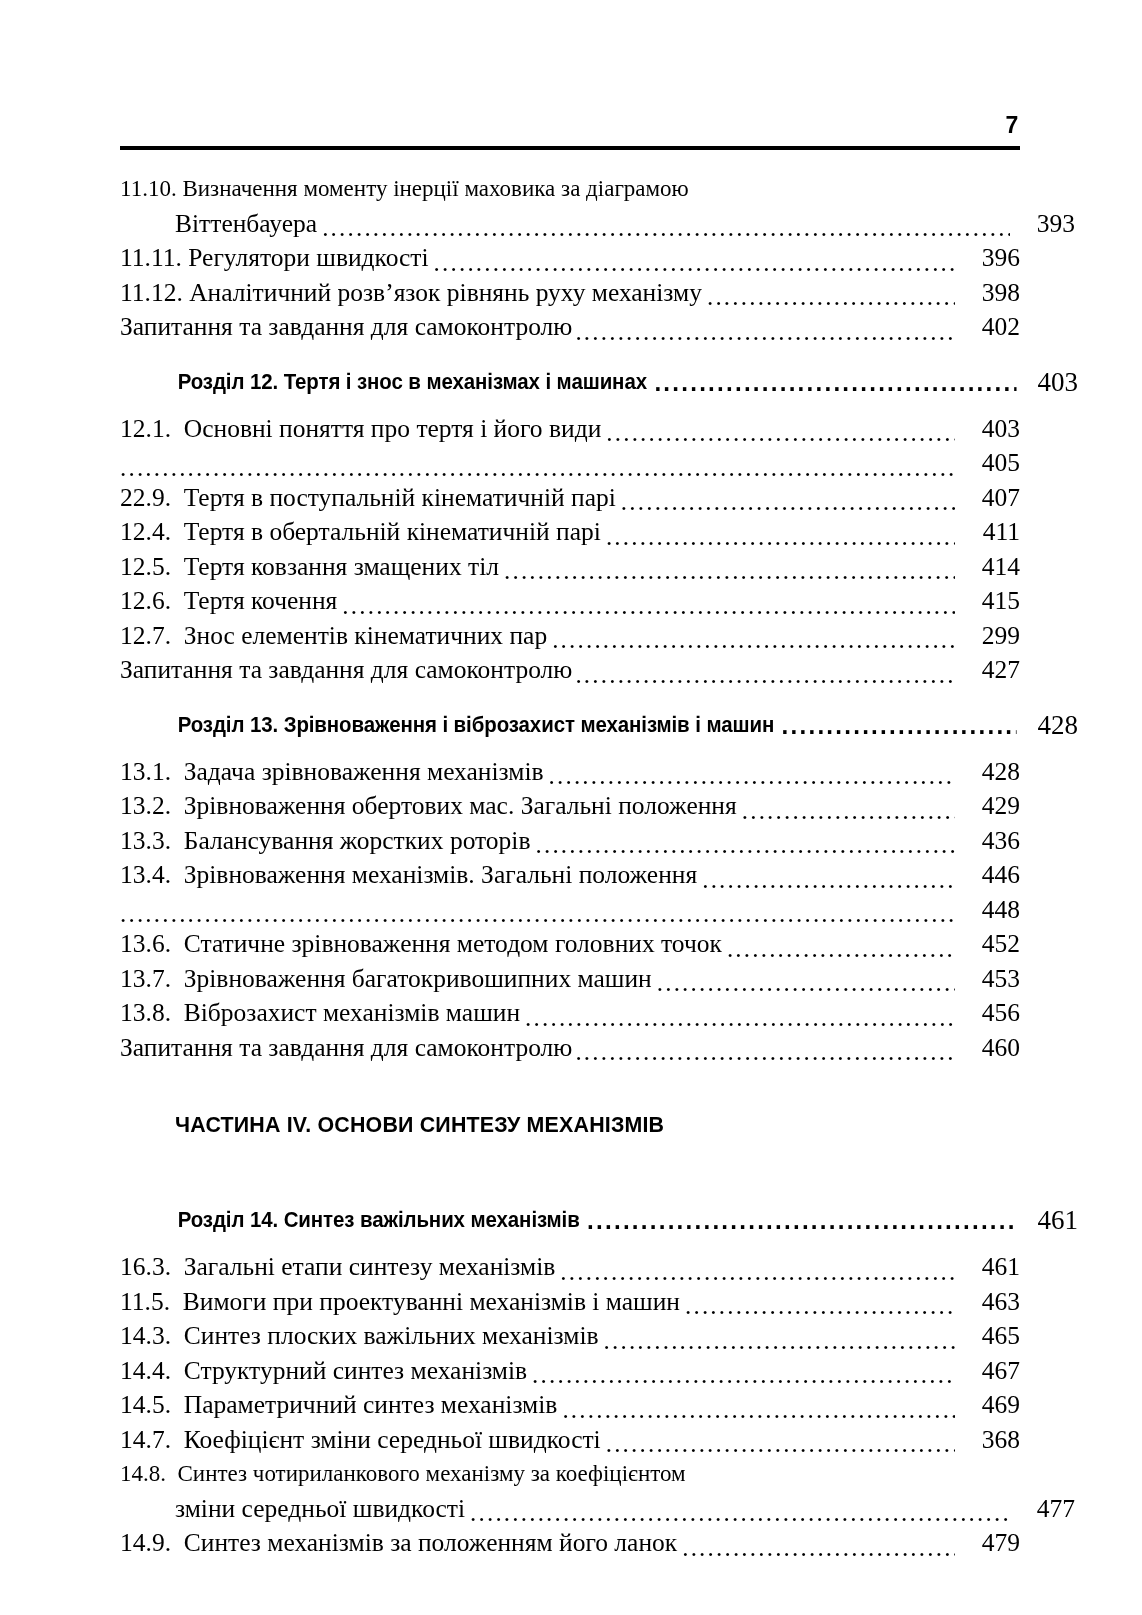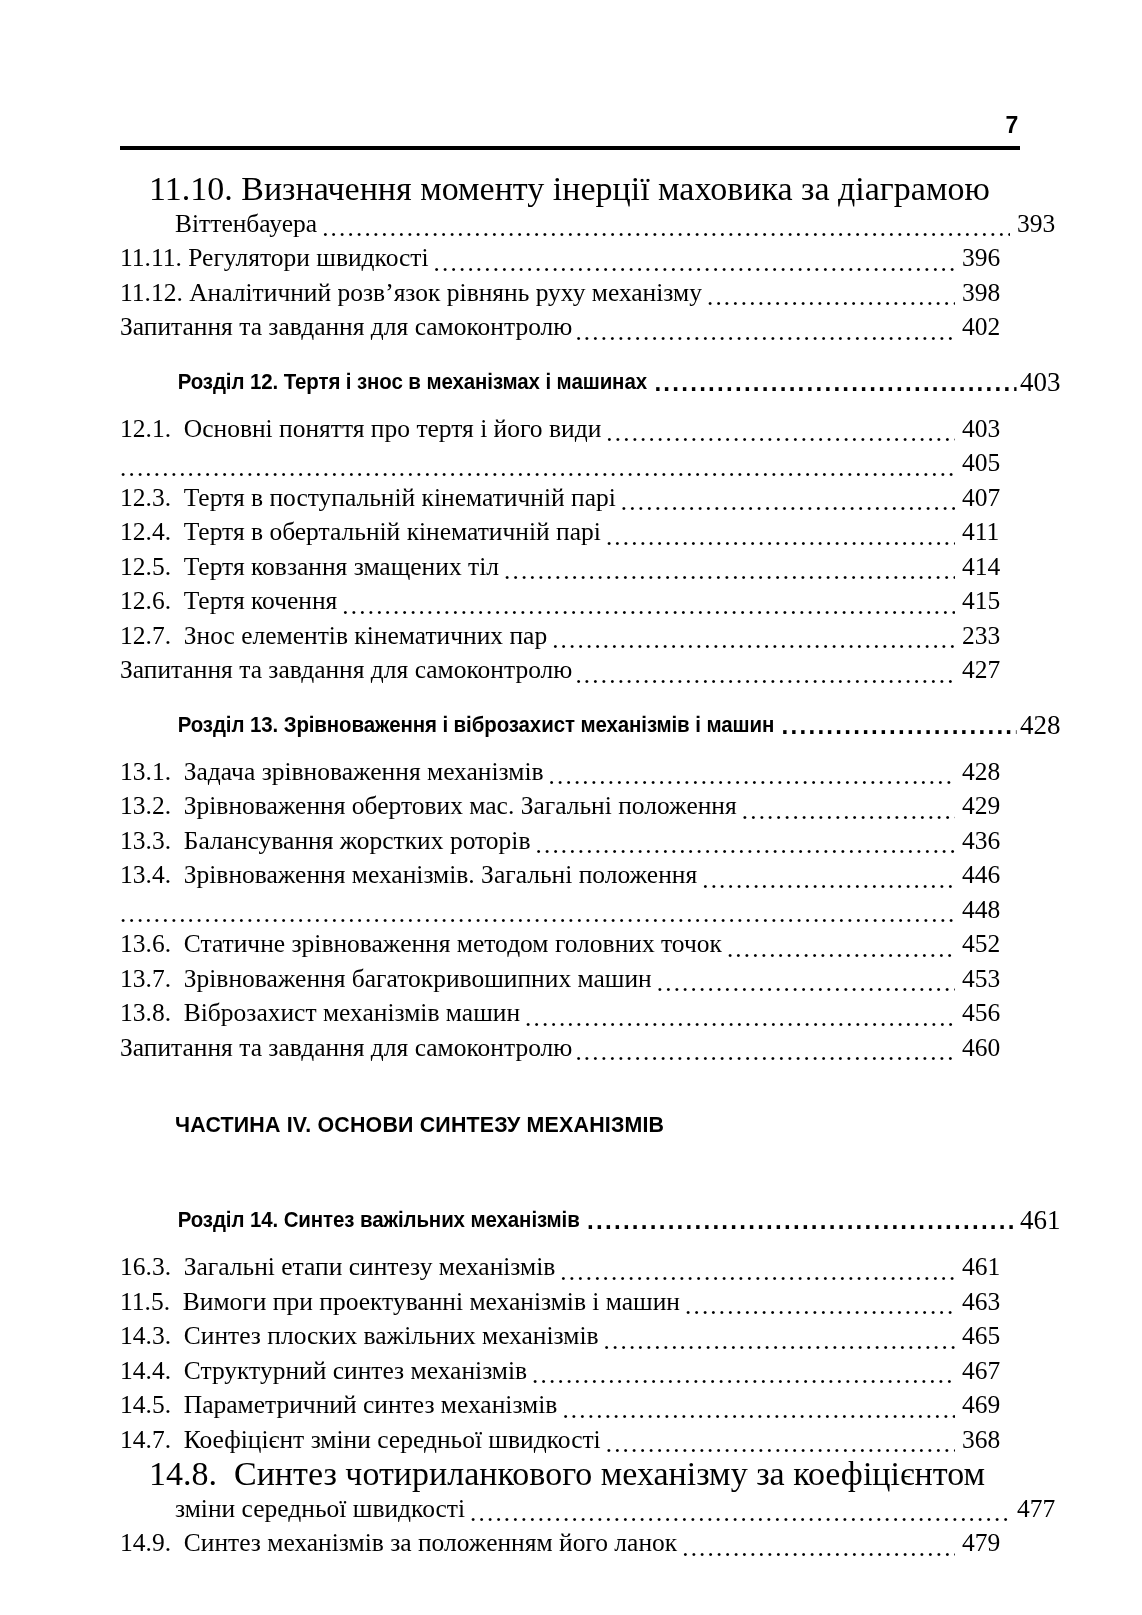--- a/index.html
+++ b/index.html
@@ -77,40 +77,40 @@
     font-size: 25px;
     line-height: 1em;
     color: #000;
     position: absolute;
     left: 0;
     bottom: 0.03em;
   }
 
   .pageno {
     flex: 0 0 auto;
+    text-align: right;
     white-space: pre;
     min-width: 58px;
   }
 
   
   .entry {
     font-size: 25.5px;
     line-height: 34.5px;
     margin: 0;
   }
   .entry .label { padding-right: 5px; }
   .entry .pageno { padding-left: 7px; }
 
   
   .entry.two-line .first-line {
     display: block;
-    font-size: 34px;
+    font-size: 23px;
     line-height: 34.5px;
     white-space: pre;
-    margin-left: 29px;
   }
   .entry.two-line .cont {
     padding-left: 55px;
   }
 
   
   .qline {
     font-size: 25.5px;
     line-height: 34.5px;
   }
@@ -202,21 +202,21 @@
       <div class="row entry">
         <span class="label">12.1.  Основні поняття про тертя і його види</span>
         <span class="dots"></span>
         <span class="pageno">403</span>
       </div>
       <div class="row entry">
         <span class="dots"></span>
         <span class="pageno">405</span>
       </div>
       <div class="row entry">
-        <span class="label">12.3.  Тертя в поступальній кінематичній парі</span>
+        <span class="label">22.9.  Тертя в поступальній кінематичній парі</span>
         <span class="dots"></span>
         <span class="pageno">407</span>
       </div>
       <div class="row entry">
         <span class="label">12.4.  Тертя в обертальній кінематичній парі</span>
         <span class="dots"></span>
         <span class="pageno">411</span>
       </div>
       <div class="row entry">
         <span class="label">12.5.  Тертя ковзання змащених тіл</span>
@@ -224,21 +224,21 @@
         <span class="pageno">414</span>
       </div>
       <div class="row entry">
         <span class="label">12.6.  Тертя кочення</span>
         <span class="dots"></span>
         <span class="pageno">415</span>
       </div>
       <div class="row entry">
         <span class="label">12.7.  Знос елементів кінематичних пар</span>
         <span class="dots"></span>
-        <span class="pageno">233</span>
+        <span class="pageno">299</span>
       </div>
       <div class="row qline">
         <span class="label">Запитання та завдання для самоконтролю</span>
         <span class="dots"></span>
         <span class="pageno">427</span>
       </div>
       <div class="sp-before-chapter"></div>
       <div class="row chapter">
         <span class="label">Розділ 13. Зрівноваження і віброзахист механізмів і машин</span>
         <span class="dots"></span>

